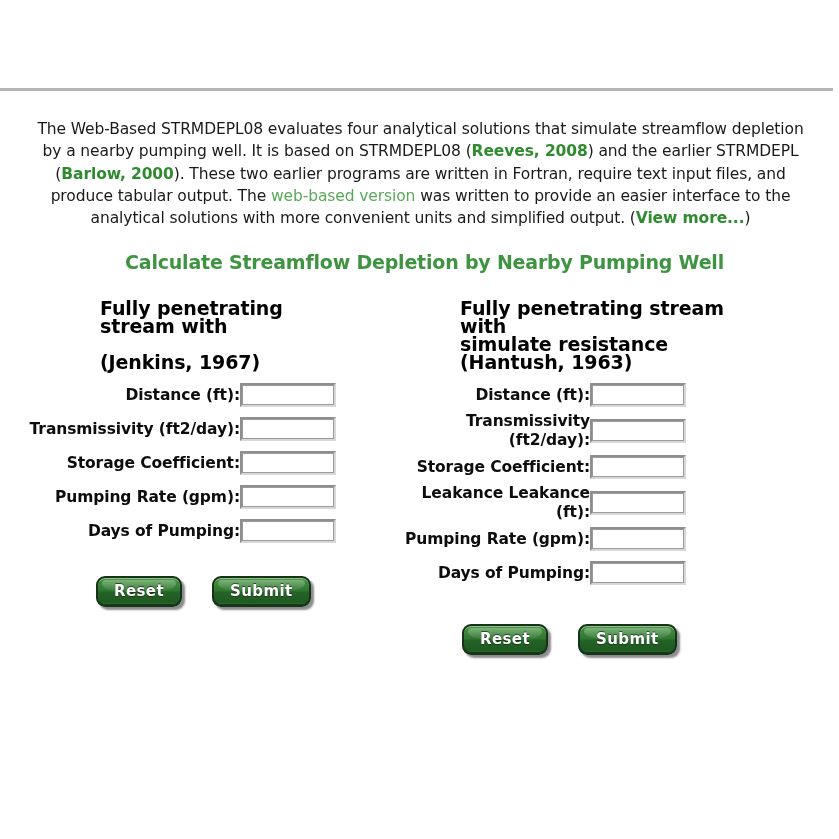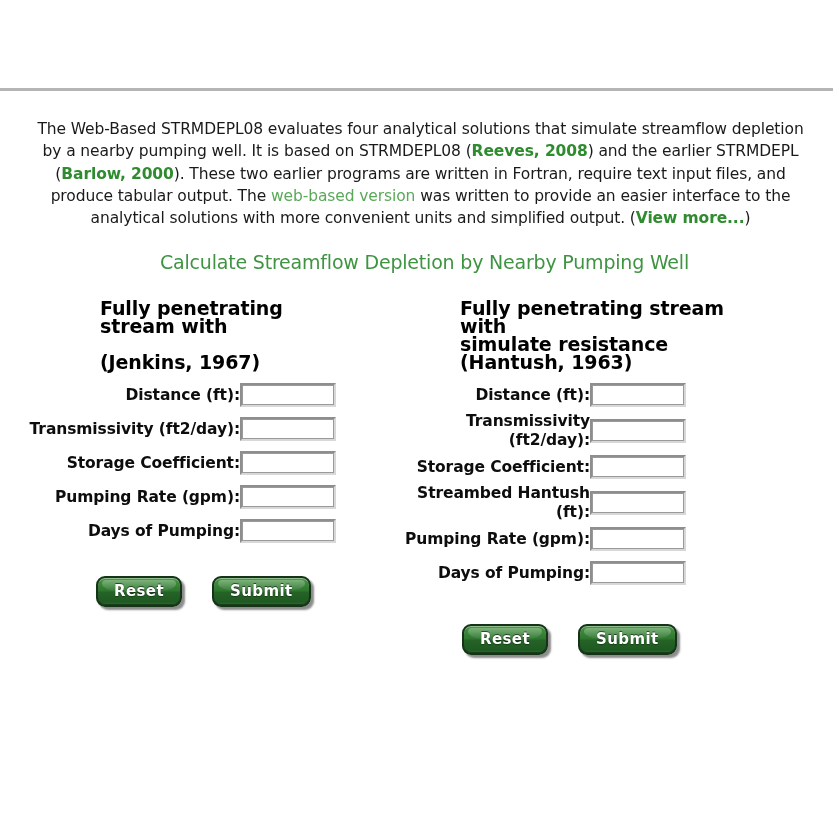--- a/index.html
+++ b/index.html
@@ -49,21 +49,21 @@
   }
   .lnk-plain {
     color: #5aa95a;
     font-weight: normal;
     text-decoration: none;
   }
 
   
   h1.page-heading {
     font-size: 19px;
-    font-weight: normal;
+    font-weight: bold;
     color: #3f9442;
     text-align: center;
     margin: 22px 0 0 0;
     padding: 0 0 0 10px;
     letter-spacing: -0.2px;
   }
 
   
   .forms-area {
     position: relative;
@@ -262,21 +262,21 @@
           <input class="txt" type="text" value="" style="">
         </td>
       </tr>
       <tr>
         <td class="lbl">Storage Coefficient:</td>
         <td class="fld">
           <input class="txt" type="text" value="" style="">
         </td>
       </tr>
       <tr>
-        <td class="lbl">Streambed Hantush (ft):</td>
+        <td class="lbl">Leakance Leakance (ft):</td>
         <td class="fld">
           <input class="txt" type="text" value="" style="">
         </td>
       </tr>
       <tr>
         <td class="lbl">Pumping Rate (gpm):</td>
         <td class="fld">
           <input class="txt" type="text" value="" style="">
         </td>
       </tr>

